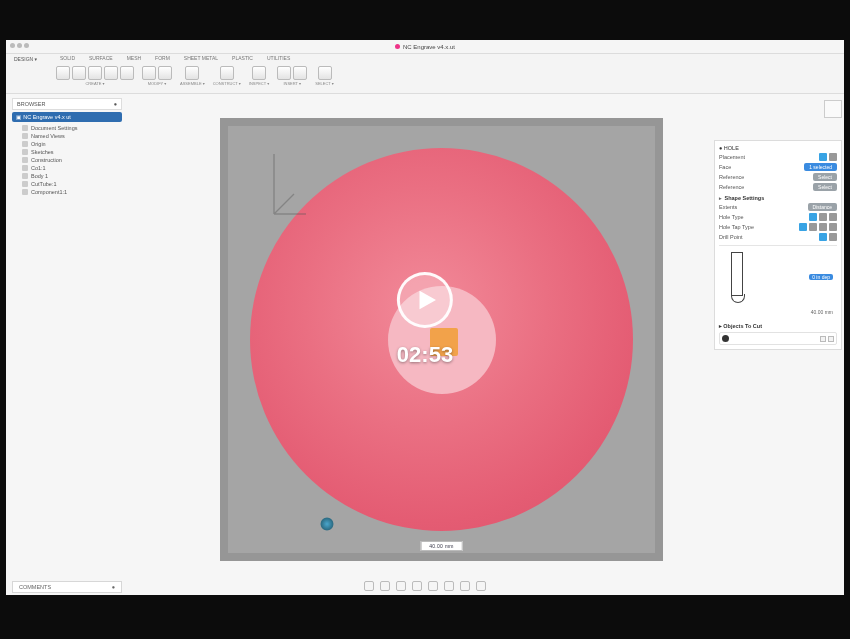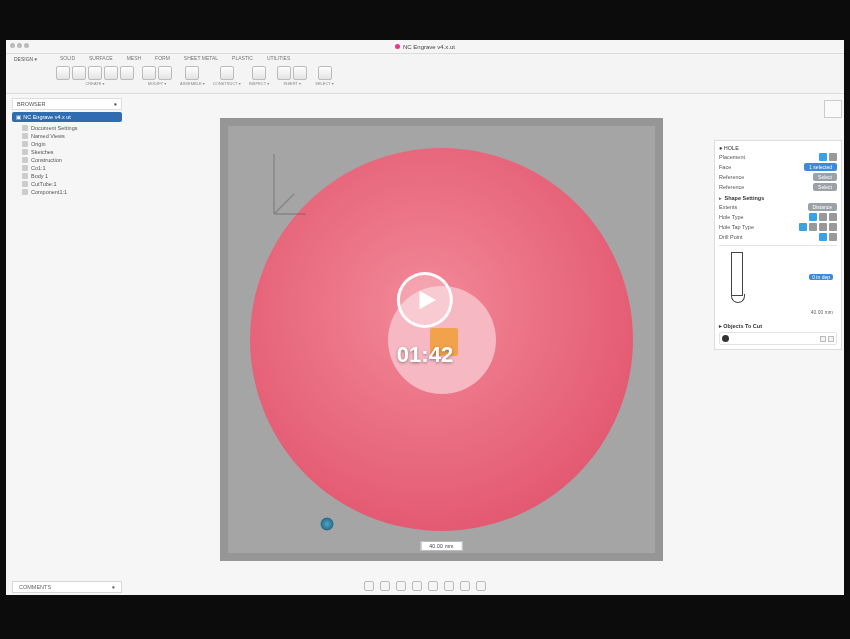--- a/index.html
+++ b/index.html
@@ -464,16 +464,16 @@
     </div>
 
   </div>
 
   <div class="play-overlay">
     <div class="play-btn">
       <svg viewBox="0 0 24 24">
           <path d="M4 2 L22 12 L4 22 Z"></path>
         </svg>
     </div>
-    <div class="play-time">01:42</div>
+    <div class="play-time">02:53</div>
   </div>
 
 </div>
 
 </body></html>

